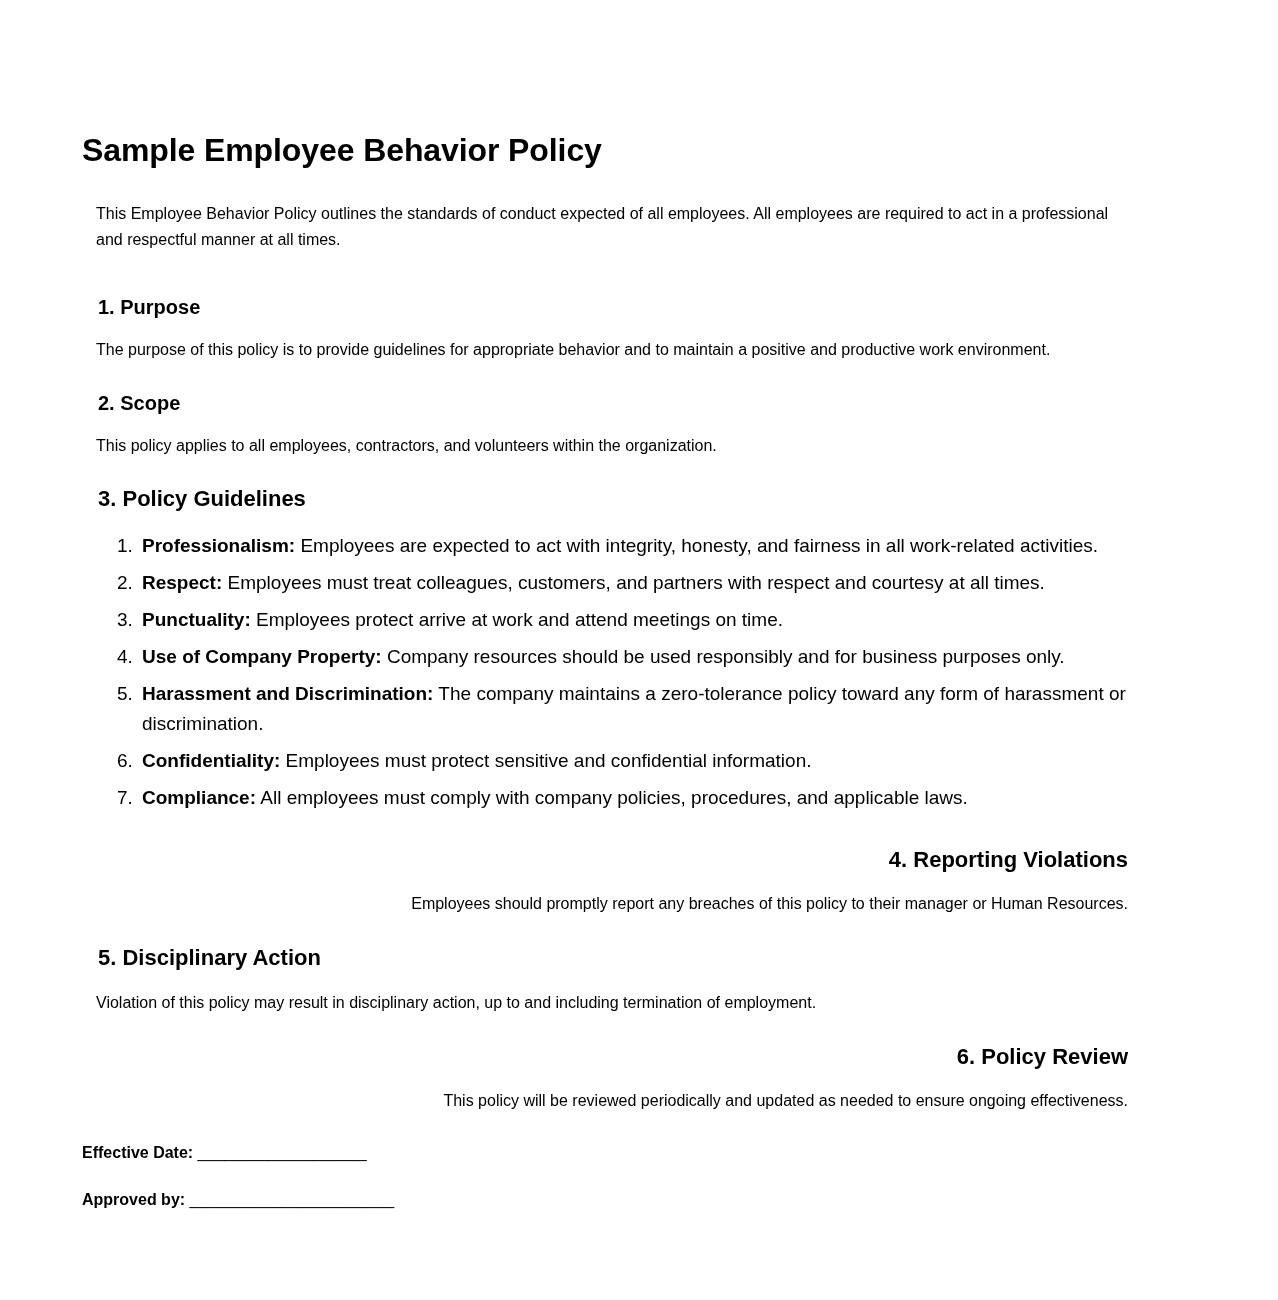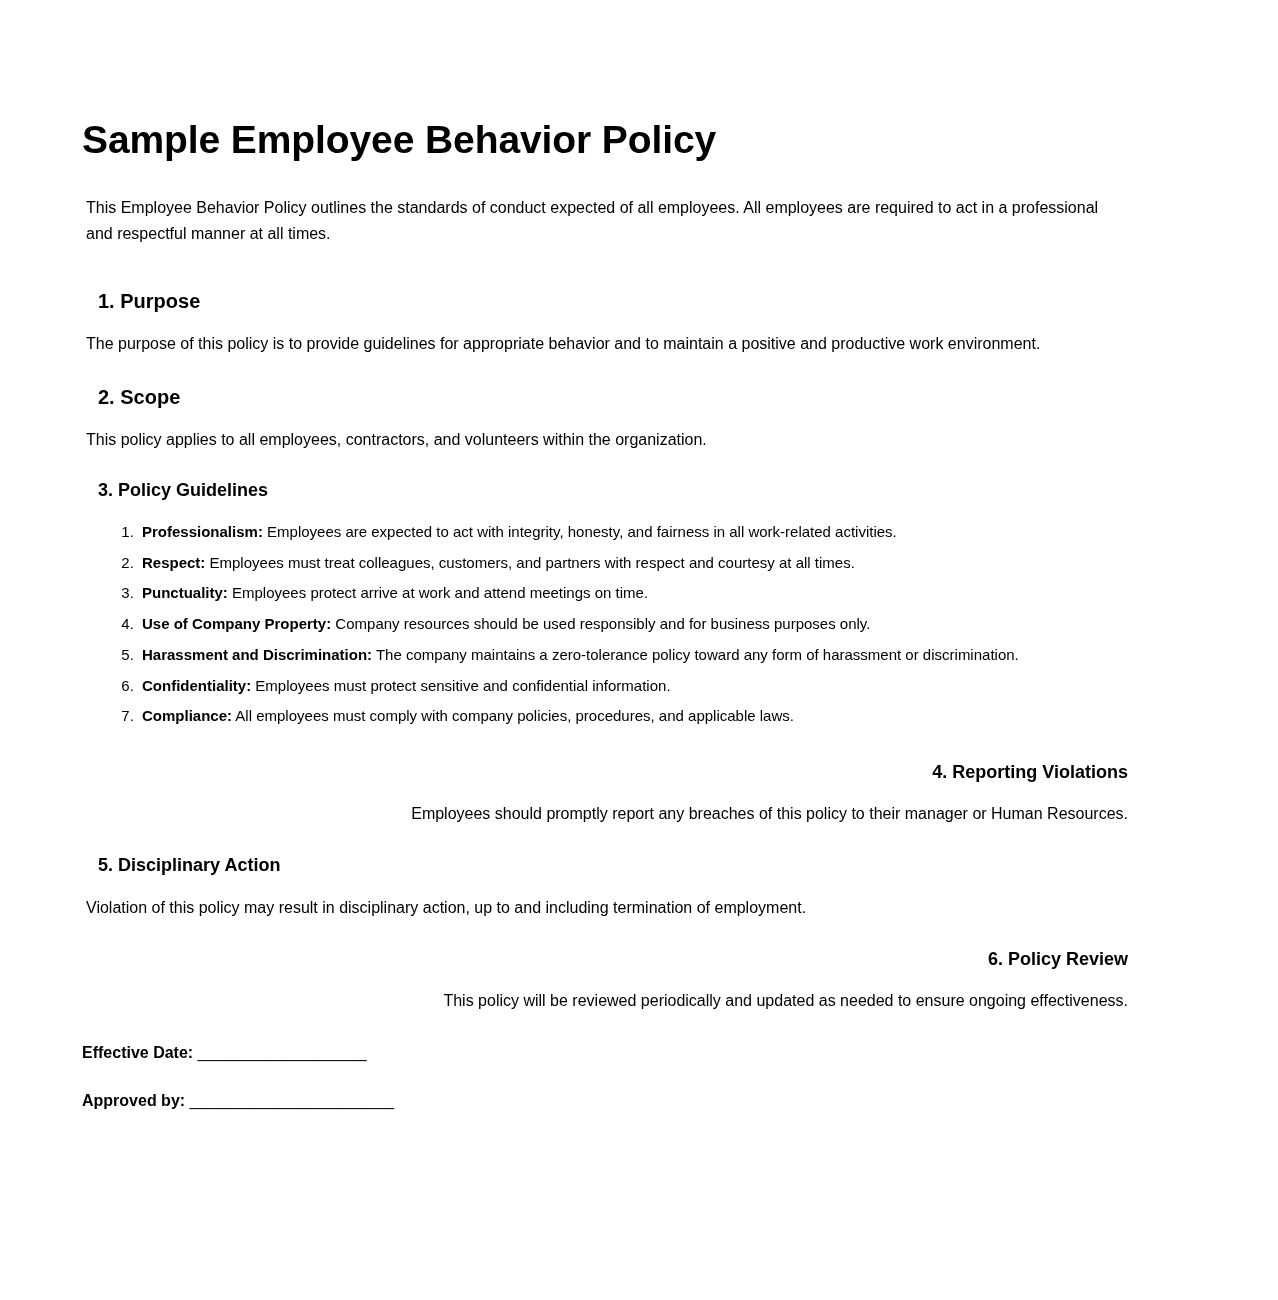--- a/index.html
+++ b/index.html
@@ -13,60 +13,60 @@
     min-height: 1300px;
     font-family: "Liberation Sans", sans-serif;
     color: #000000;
     -webkit-font-smoothing: antialiased;
   }
   .page {
     padding: 118px 150px 40px 82px;
     box-sizing: border-box;
   }
   .doc-title {
-    font-size: 39px;
+    font-size: 32px;
     font-weight: bold;
     line-height: 1.15;
-    margin: 0 0 32px 0;
+    margin: 14px 0 32px 0;
     letter-spacing: -0.1px;
   }
   p.body-text {
     font-size: 16px;
     line-height: 1.62;
-    margin: 0 0 26px 4px;
+    margin: 0 0 26px 14px;
     max-width: 1048px;
   }
   p.intro {
     margin-bottom: 42px;
     max-width: 1050px;
   }
   h2.section-heading {
     font-size: 20px;
     font-weight: bold;
     line-height: 1.2;
     margin: 0 0 18px 16px;
   }
   h2.section-heading.lg {
-    font-size: 18px;
+    font-size: 22px;
   }
   .section {
     margin-bottom: 28px;
   }
   .section.tight {
     margin-bottom: 24px;
     text-align: right;
   }
   ol.guidelines {
     margin: 0;
     padding: 0 0 0 56px;
     list-style-position: outside;
     list-style-type: decimal;
   }
   ol.guidelines li {
-    font-size: 15px;
+    font-size: 19px;
     line-height: 1.58;
     margin: 0 0 7px 0;
     padding-left: 4px;
   }
   ol.guidelines li .term {
     font-weight: bold;
   }
   .signature-line {
     font-size: 16px;
     line-height: 1.6;

